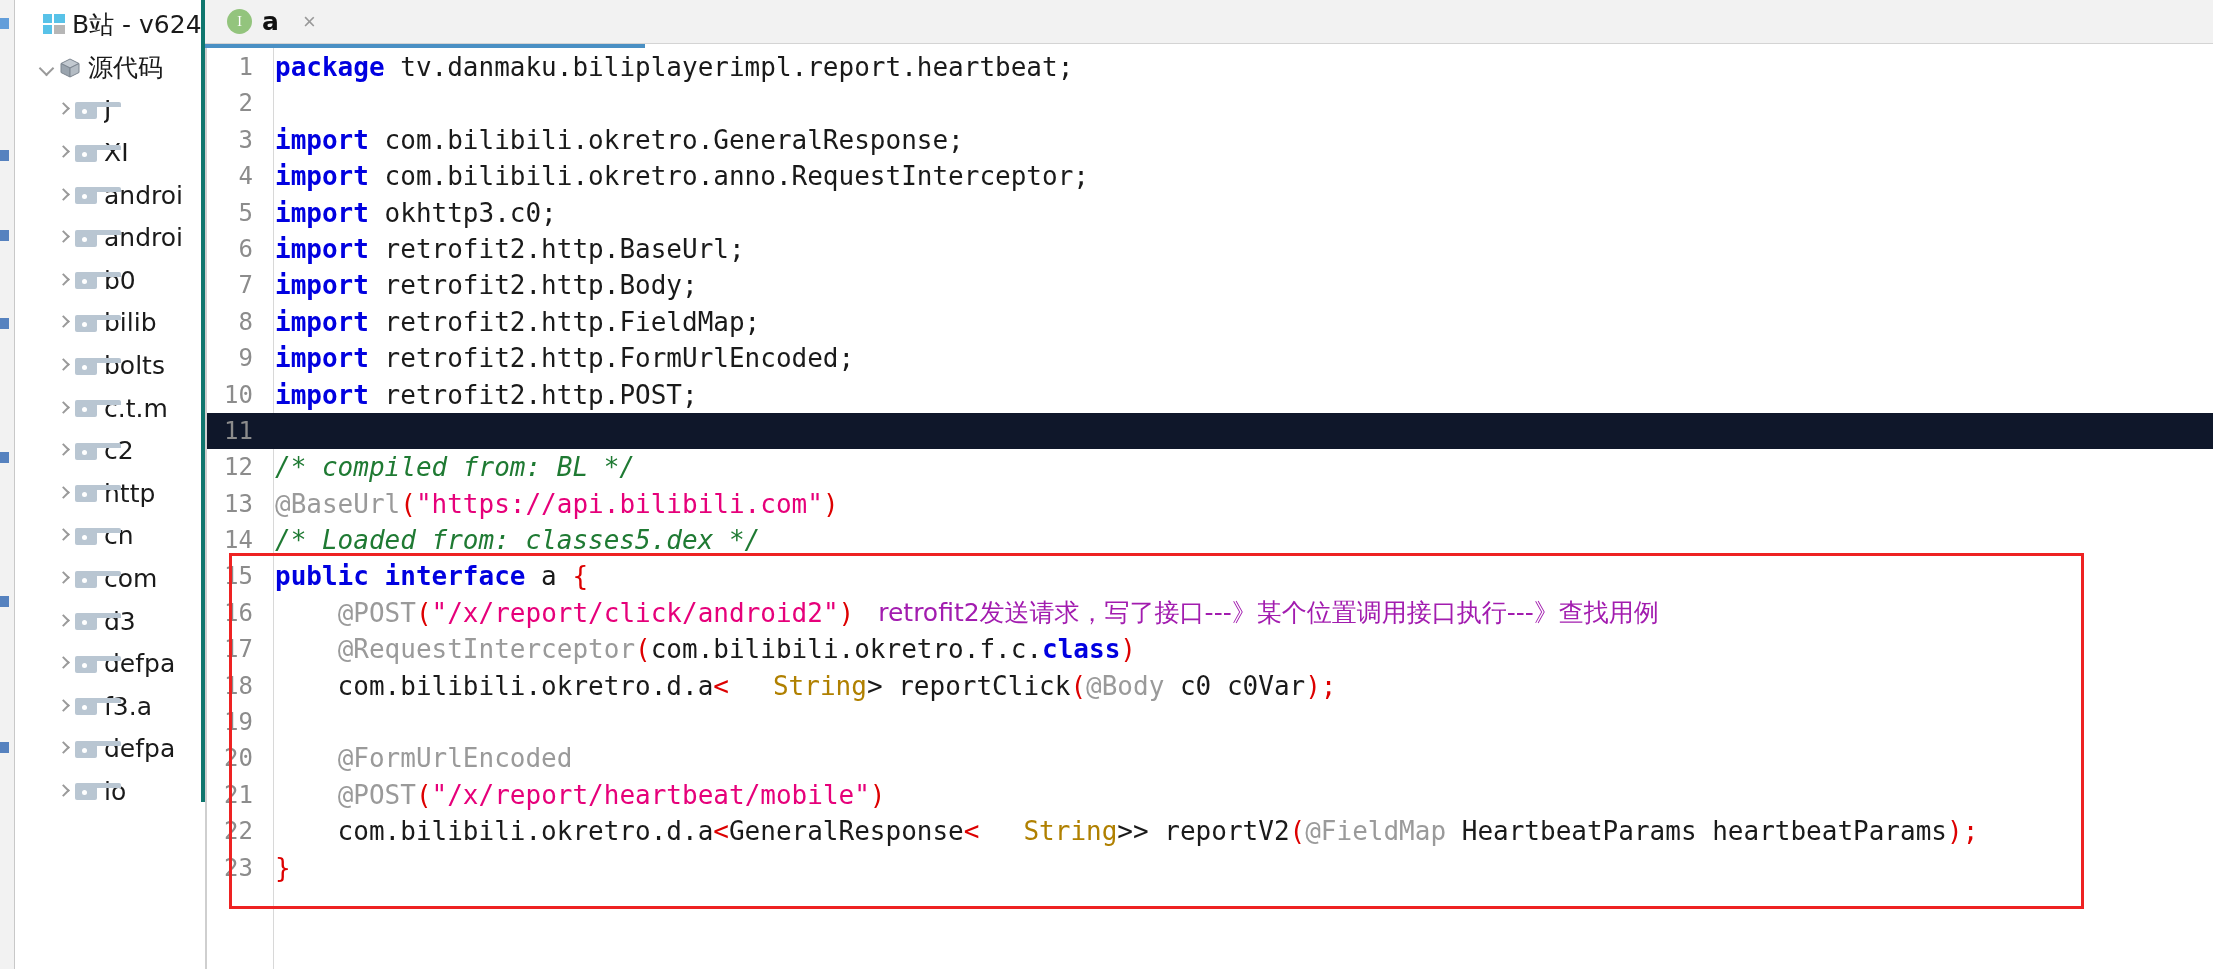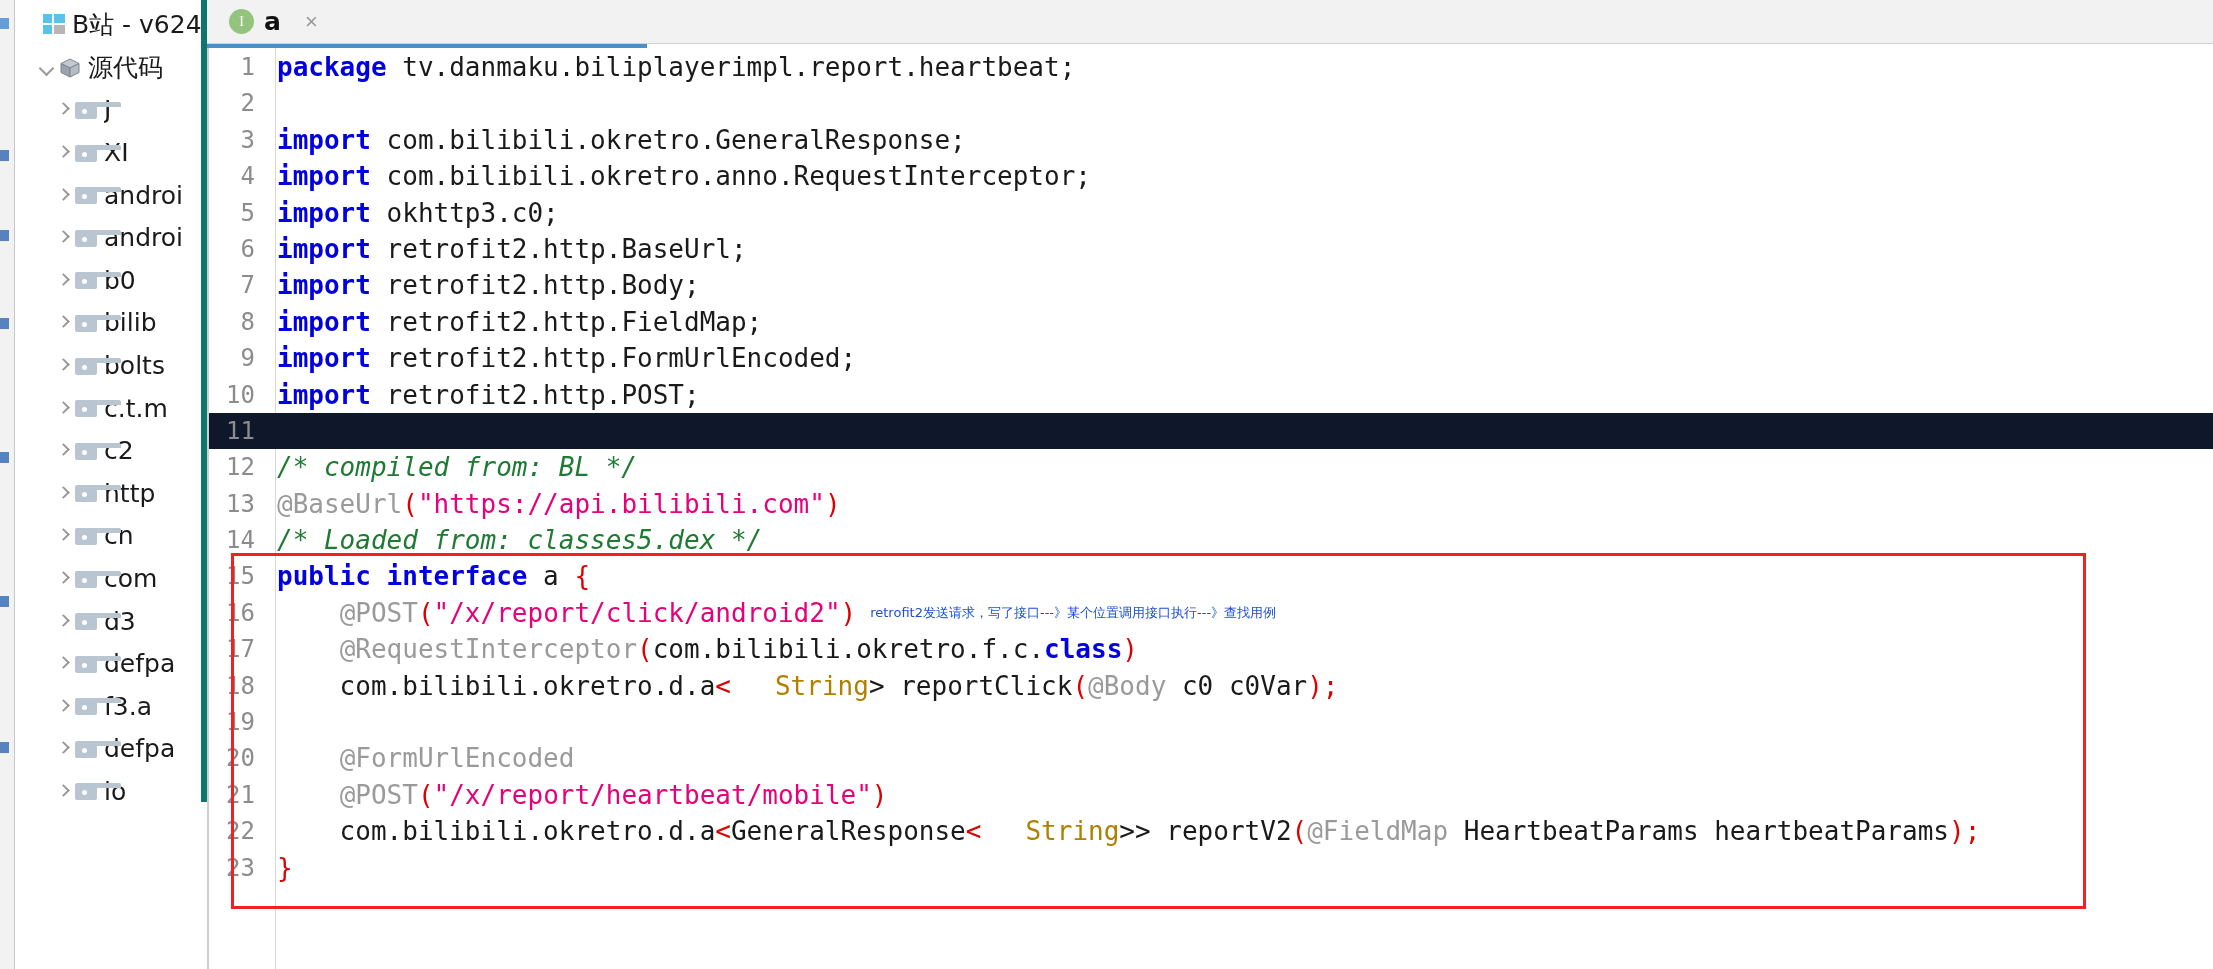--- a/index.html
+++ b/index.html
@@ -36,21 +36,21 @@
     opacity: .85;
   }
   .far-strip .nub.t { background: #4a8fd6; }
 
   
   .sidebar {
     width: 186px;
     flex: 0 0 186px;
     height: 802px;
     background: #ffffff;
-    border-right: 6px solid #0f766e;
+    border-right: 4px solid #0f766e;
     position: relative;
     overflow: hidden;
   }
   .tree {
     padding: 4px 0 0 0;
     font-size: 25px;
     color: #111111;
     white-space: nowrap;
   }
   .tree-row {
@@ -266,24 +266,24 @@
   
   .kw   { color: #0000e0; font-weight: bold; }
   .str  { color: #e6007a; }
   .cmt  { color: #1f7a33; font-style: italic; }
   .ann  { color: #9a9a9a; }
   .par  { color: #dd0000; }
   .gen  { color: #b08000; margin-left: 44px; }
   .pln  { color: #1a1a1a; }
 
   .annotation-text {
-    color: #1d4ed8;
+    color: #a21caf;
     font-family: "DejaVu Sans", sans-serif;
-    font-size: 13px;
-    margin-left: 14px;
+    font-size: 25px;
+    margin-left: 24px;
     white-space: nowrap;
   }
 
   
   .redbox {
     position: absolute;
     border: 3px solid #ee2222;
     pointer-events: none;
     z-index: 10;
     left: 222px;

